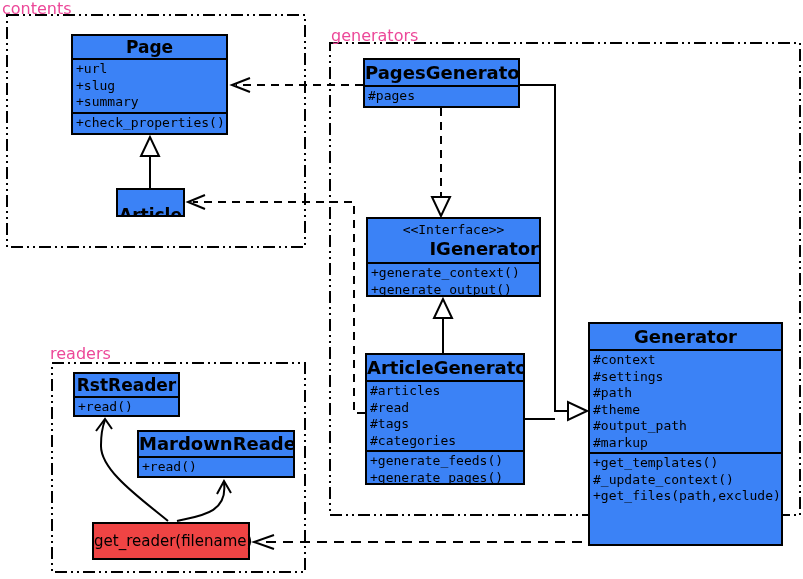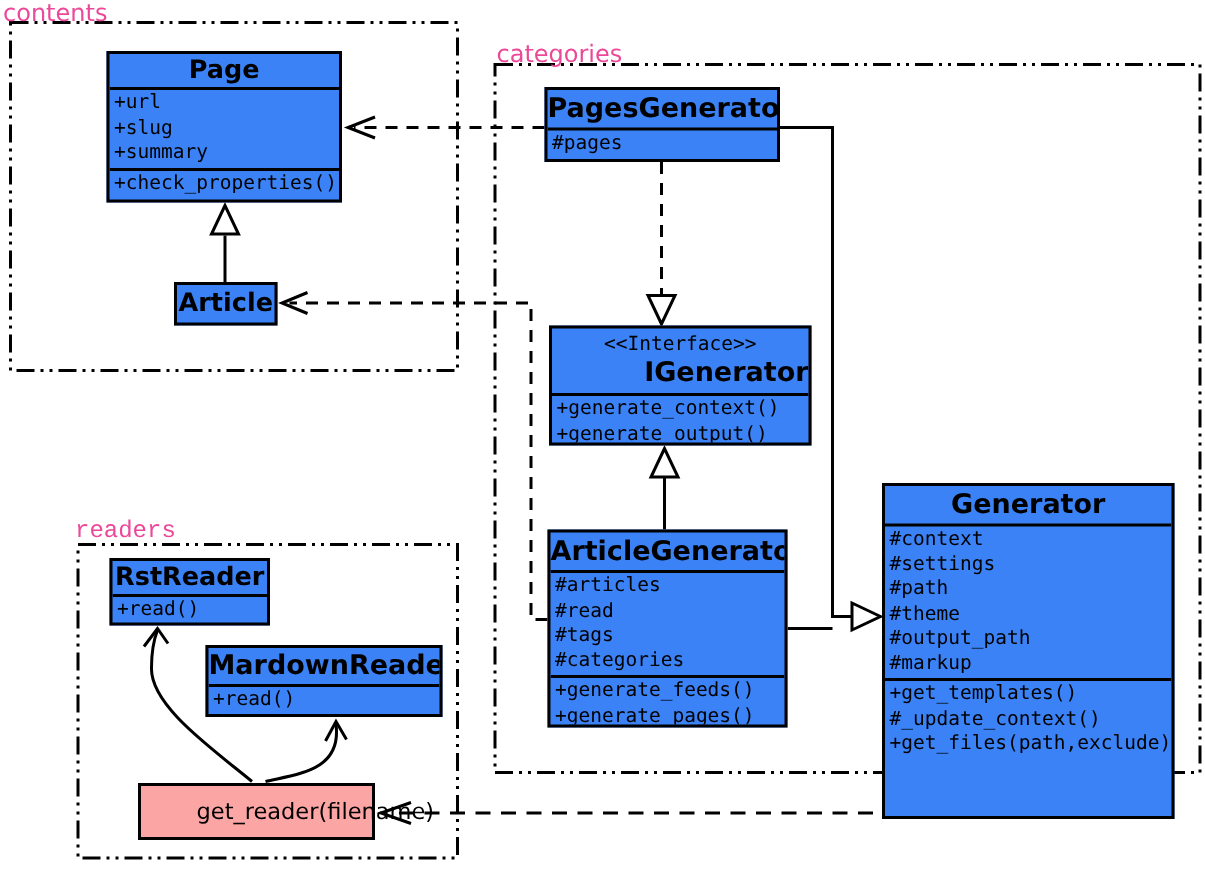--- a/index.html
+++ b/index.html
@@ -6,22 +6,22 @@
   .diagram{position:relative;width:803px;height:579px;background:#ffffff;
            font-family:"DejaVu Sans", sans-serif;color:#000;overflow:hidden;}
   svg.wires{position:absolute;left:0;top:0;width:803px;height:579px;}
   .pkg-label{position:absolute;font-size:16px;line-height:16px;color:#ec4899;background:transparent;}
   .uml-class{position:absolute;background:#3b82f6;border:2px solid #000;box-sizing:border-box;overflow:hidden;}
   .uml-title{font-weight:bold;text-align:center;font-size:18px;line-height:25px;height:25px;white-space:nowrap;}
   .uml-title.sm{font-size:17px;line-height:22px;height:22px;}
   .stereo{font-family:"DejaVu Sans Mono", monospace;font-weight:normal;font-size:13px;line-height:16px;height:16px;text-align:center;}
   .sect{border-top:2px solid #000;padding:1px 3px;}
   .m{font-family:"DejaVu Sans Mono", monospace;font-size:13px;line-height:16.5px;white-space:pre;}
-  .plain-node{position:absolute;background:#fca5a5;border:2px solid #000;box-sizing:border-box;
-              text-align:center;font-size:15px;padding-left:37px;}
+  .plain-node{position:absolute;background:#ef4444;border:2px solid #000;box-sizing:border-box;
+              text-align:center;font-size:15px;}
 </style>
 </head>
 <body>
 
 <div class="diagram">
 
   <svg class="wires" viewBox="0 0 803 579" xmlns="http://www.w3.org/2000/svg">
     <g stroke="#000" stroke-width="2" fill="none">
 
       <rect x="7" y="15" width="298" height="232" stroke-dasharray="12 4 2 4 2 4"></rect>
@@ -71,37 +71,37 @@
       </g>
 
       <g>
         <path d="M177,521 C198,516 228,514 224,483"></path>
         <polyline points="217,494 224,481 231,493"></polyline>
       </g>
     </g>
   </svg>
 
   <div class="pkg-label" style="left:2px;top:1px;">contents</div>
-  <div class="pkg-label" style="left:331px;top:28px;">categories</div>
-  <div class="pkg-label" style="left:50px;top:346px;font-family:Liberation Mono, monospace;">readers</div>
+  <div class="pkg-label" style="left:331px;top:28px;">generators</div>
+  <div class="pkg-label" style="left:50px;top:346px;">readers</div>
 
   <div class="uml-class" style="left:71px;top:34px;width:157px;height:101px;">
     <div class="uml-title sm">Page</div>
     <div class="sect">
       <div class="m">+url</div>
       <div class="m">+slug</div>
       <div class="m">+summary</div>
     </div>
     <div class="sect">
       <div class="m">+check_properties()</div>
     </div>
   </div>
 
   <div class="uml-class" style="left:116px;top:188px;width:69px;height:29px;">
-    <div class="uml-title sm" style="line-height:24px;height:24px;">Article</div>
+    <div class="uml-title sm" style="line-height:24px;height:24px;margin-top:13px;">Article</div>
   </div>
 
   <div class="uml-class" style="left:363px;top:58px;width:157px;height:50px;">
     <div class="uml-title">PagesGenerator</div>
     <div class="sect">
       <div class="m">#pages</div>
     </div>
   </div>
 
   <div class="uml-class" style="left:366px;top:217px;width:175px;height:80px;">

